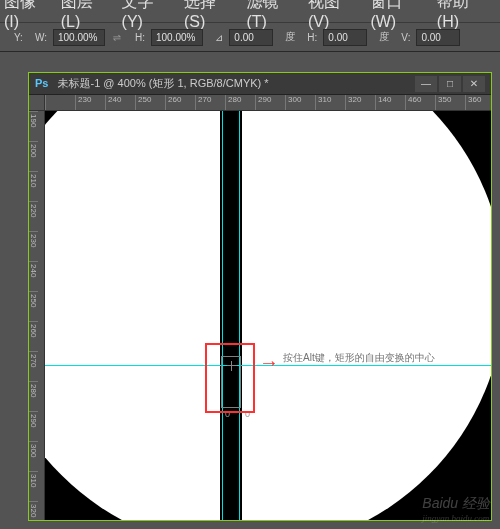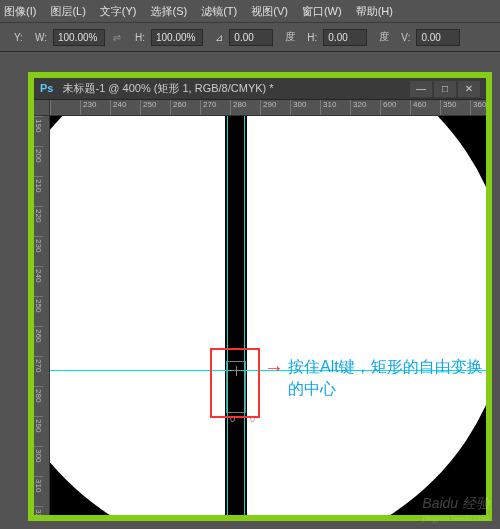--- a/index.html
+++ b/index.html
@@ -1,27 +1,27 @@
 <!DOCTYPE html>
 <html><head>
 <meta charset="utf-8">
 <style>
 * { margin: 0; padding: 0; box-sizing: border-box; font-family: "Microsoft YaHei", sans-serif; }
 body { background: #535353; width: 500px; height: 529px; overflow: hidden; position: relative; }
 
-.menubar { height: 22px; background: #535353; display: flex; align-items: center; padding-left: 4px; color: #e0e0e0; font-size: 11px; }
+.menubar { height: 22px; background: #535353; display: flex; align-items: center; padding-left: 4px; color: #e0e0e0; font-size: 16px; }
 .menubar span { margin-right: 14px; cursor: default; }
 
 .options-bar { height: 30px; background: #535353; border-top: 1px solid #3a3a3a; border-bottom: 1px solid #282828; display: flex; align-items: center; padding-left: 8px; color: #ccc; font-size: 10px; gap: 6px; }
 .opt-label { color: #ccc; margin-left: 6px; }
 .opt-field { background: #3f3f3f; border: 1px solid #2a2a2a; color: #e0e0e0; padding: 2px 4px; font-size: 10px; min-width: 44px; text-align: left; }
 .opt-field.wide { min-width: 52px; }
 .chain-icon { width: 12px; height: 14px; display: flex; align-items: center; justify-content: center; color: #999; }
 
-.doc-area { position: absolute; left: 28px; top: 72px; right: 8px; bottom: 8px; background: #282828; border: 6px solid #84cc16; }
+.doc-area { position: absolute; left: 28px; top: 72px; right: 8px; bottom: 8px; background: #282828; border: 1px solid #84cc16; }
 
 .titlebar { height: 22px; background: #3a3a3a; display: flex; align-items: center; justify-content: space-between; color: #ccc; font-size: 11px; padding: 0 6px; border-bottom: 1px solid #222; }
 .title-ctrls { display: flex; gap: 2px; }
 .title-btn { width: 22px; height: 16px; background: #4a4a4a; color: #ccc; display: flex; align-items: center; justify-content: center; font-size: 10px; cursor: pointer; }
 
 .ruler-h { position: absolute; top: 22px; left: 16px; right: 0; height: 16px; background: #535353; border-bottom: 1px solid #333; display: flex; font-size: 8px; color: #bbb; overflow: hidden; }
 .ruler-h .tick { position: relative; width: 30px; flex-shrink: 0; border-left: 1px solid #777; padding-left: 2px; }
 .ruler-v { position: absolute; top: 38px; left: 0; bottom: 0; width: 16px; background: #535353; border-right: 1px solid #333; font-size: 8px; color: #bbb; overflow: hidden; }
 .ruler-v .tick { position: relative; height: 30px; border-top: 1px solid #777; writing-mode: vertical-rl; padding-top: 2px; }
 .ruler-corner { position: absolute; top: 22px; left: 0; width: 16px; height: 16px; background: #535353; border-right: 1px solid #333; border-bottom: 1px solid #333; }
@@ -34,21 +34,21 @@
 .guide-h { position: absolute; left: 0; right: 0; height: 1px; background: #00e0e0; }
 
 .transform-box { position: absolute; border: 1px solid #808080; }
 .center-mark { position: absolute; width: 10px; height: 10px; }
 .center-mark::before, .center-mark::after { content: ""; position: absolute; background: #888; }
 .center-mark::before { left: 4px; top: 0; width: 1px; height: 10px; }
 .center-mark::after { top: 4px; left: 0; height: 1px; width: 10px; }
 
 .anno-box { position: absolute; border: 2px solid #ff3030; }
 .anno-arrow { position: absolute; color: #ff3030; font-size: 20px; font-weight: bold; }
-.anno-text { position: absolute; color: #0ea5e9; font-size: 16px; line-height: 1.4; }
+.anno-text { position: absolute; color: #737373; font-size: 10px; line-height: 1.4; }
 
 .watermark { position: absolute; right: 10px; bottom: 6px; color: rgba(255,255,255,0.25); font-size: 14px; font-style: italic; text-align: left; }
 .watermark .sub { font-size: 9px; display: block; color: rgba(255,255,255,0.2); font-family: Liberation Serif, serif; }
 </style>
 </head>
 <body>
 
 <div class="menubar">
   <span>图像(I)</span>
   <span>图层(L)</span>
@@ -97,21 +97,21 @@
       <div class="tick">230</div>
       <div class="tick">240</div>
       <div class="tick">250</div>
       <div class="tick">260</div>
       <div class="tick">270</div>
       <div class="tick">280</div>
       <div class="tick">290</div>
       <div class="tick">300</div>
       <div class="tick">310</div>
       <div class="tick">320</div>
-      <div class="tick">600</div>
+      <div class="tick">140</div>
       <div class="tick">460</div>
       <div class="tick">350</div>
       <div class="tick">360</div>
     </div>
   <div class="ruler-v" id="ruler-v">
       <div class="tick">190</div>
       <div class="tick">200</div>
       <div class="tick">210</div>
       <div class="tick">220</div>
       <div class="tick">230</div>

